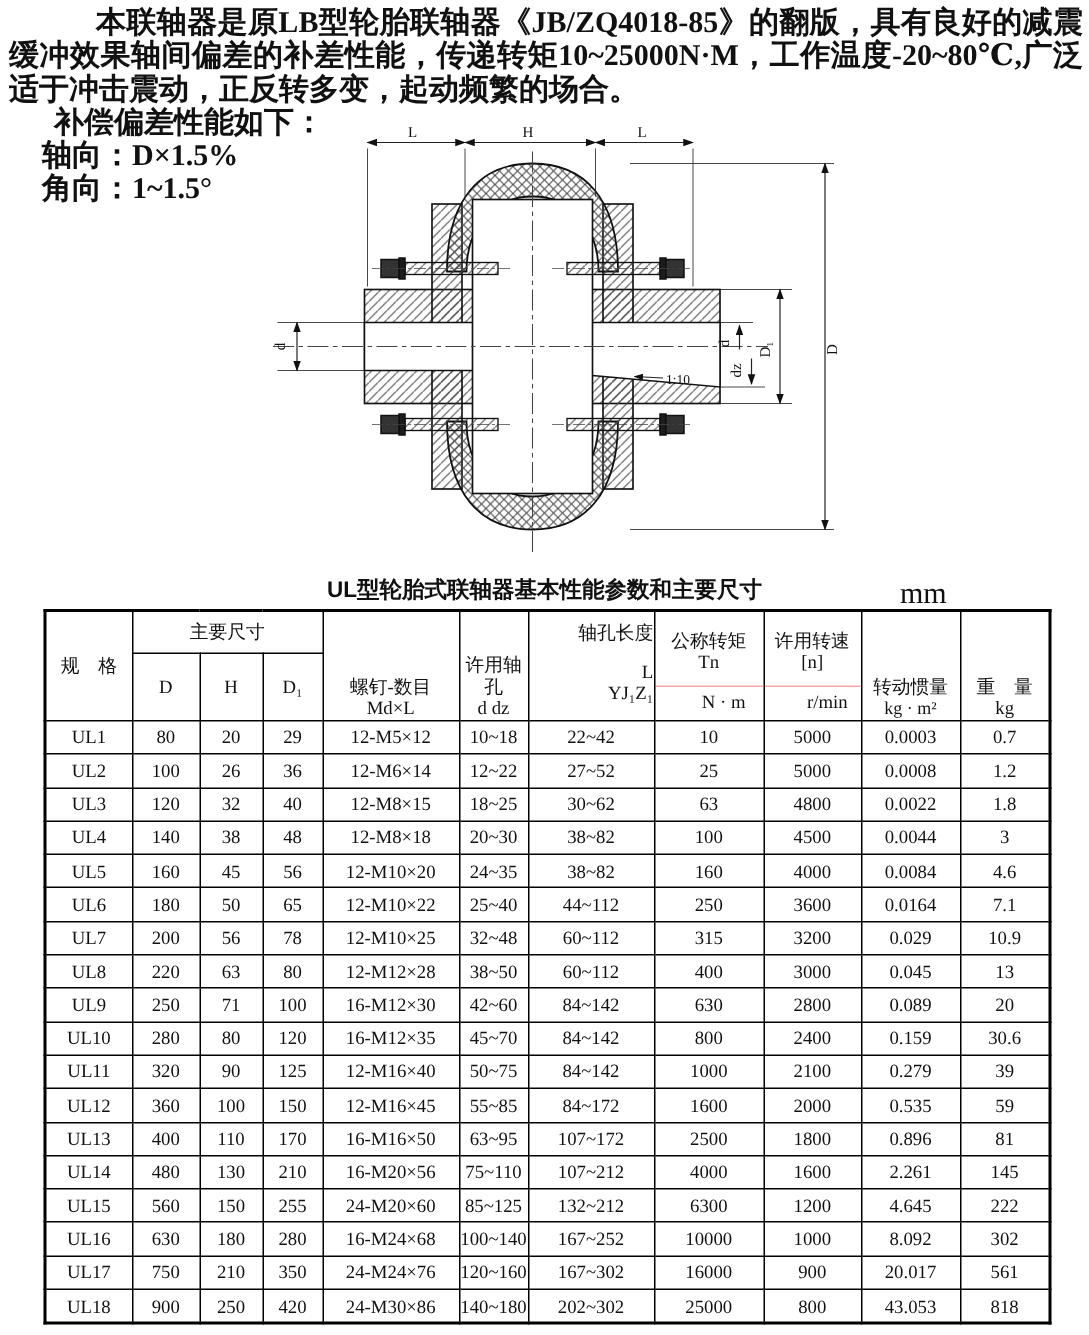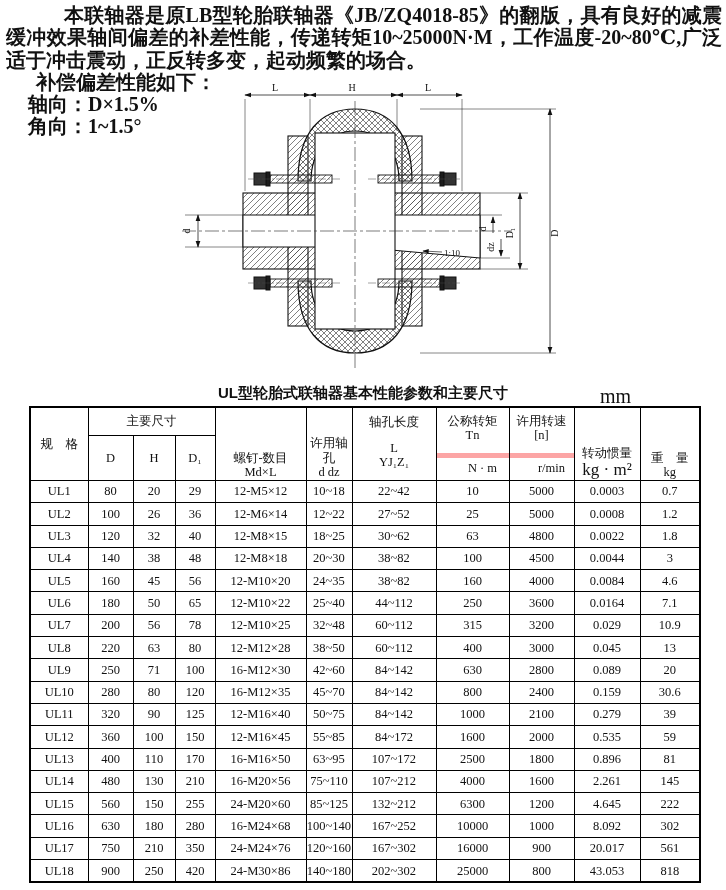--- a/index.html
+++ b/index.html
@@ -20,29 +20,29 @@
   .tbl-unit{position:absolute;left:600px;top:1px;font-size:20px;}
   
   table.spec{position:absolute;left:29px;top:406px;width:670px;border-collapse:collapse;
              table-layout:fixed;border:2px solid #000;}
   table.spec th,table.spec td{border:1px solid #000;padding:0;text-align:center;
              vertical-align:middle;font-weight:normal;font-size:12.5px;line-height:1.15;}
   table.spec td{height:21.3px;}
   th.h-row1{height:27px;}
   th.h-row2{height:44px;}
   .two-line{display:flex;flex-direction:column;justify-content:flex-end;height:71px;}
-  .three-line{display:flex;flex-direction:column;align-items:center;height:71px;}
+  .three-line{display:flex;flex-direction:column;align-items:flex-end;height:71px;}
   .three-line .l1{margin-top:6px;}
   .three-line .l2{margin-top:12px;}
   .three-line .l3{margin-top:0px;}
   th.split{padding:0;}
-  .split-top{height:49px;border-bottom:5px solid #fca5a5;display:flex;flex-direction:column;
-             justify-content:flex-start;padding:5px 0 2px 0;box-sizing:border-box;}
+  .split-top{height:49px;border-bottom:1px solid #fca5a5;display:flex;flex-direction:column;
+             justify-content:center;padding:5px 0 2px 0;box-sizing:border-box;}
   .split-bottom{height:22px;display:flex;align-items:center;justify-content:center;padding-left:20px;}
-  .sup2{font-size:17px;}
+  .sup2{font-size:12px;}
 </style>
 </head>
 <body>
 
 <div class="page">
 
   <div class="intro">
     <p class="para">本联轴器是原LB型轮胎联轴器《JB/ZQ4018-85》的翻版，具有良好的减震缓冲效果轴间偏差的补差性能，传递转矩10~25000N·M，工作温度-20~80℃,广泛适于冲击震动，正反转多变，起动频繁的场合。</p>
     <p class="sub">补偿偏差性能如下：</p>
     <p class="offset-item">轴向：D×1.5%</p>

